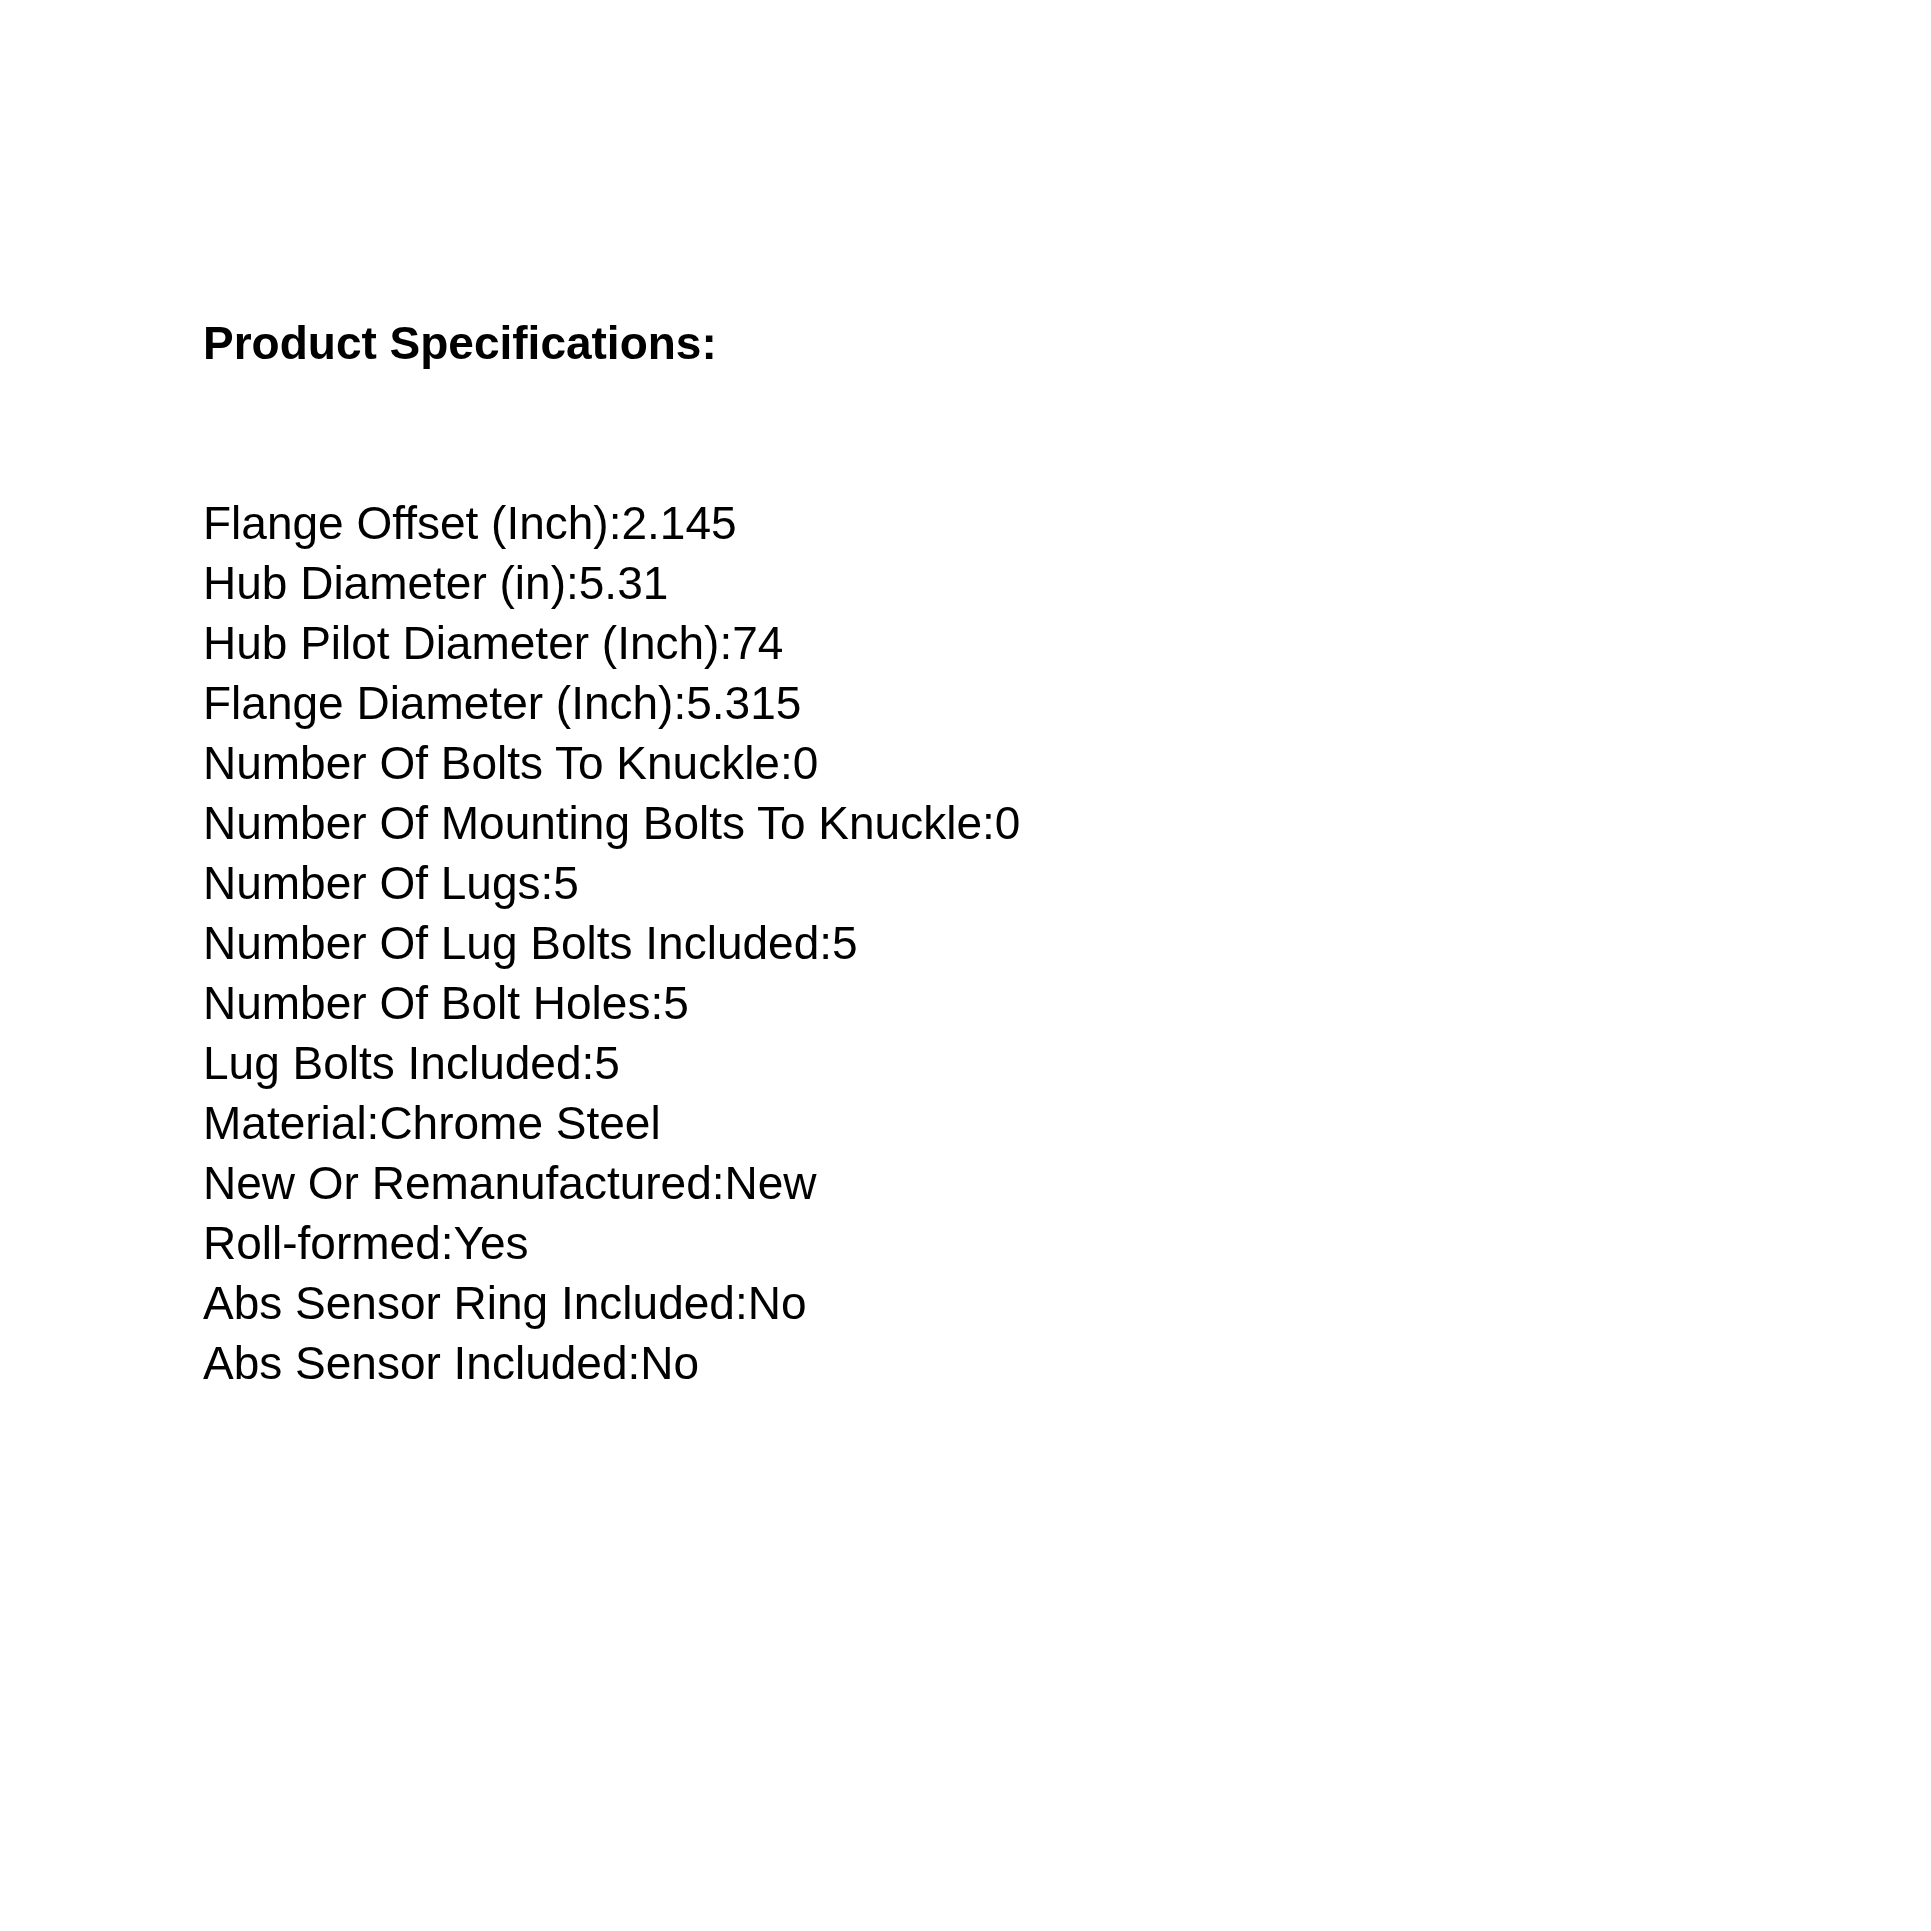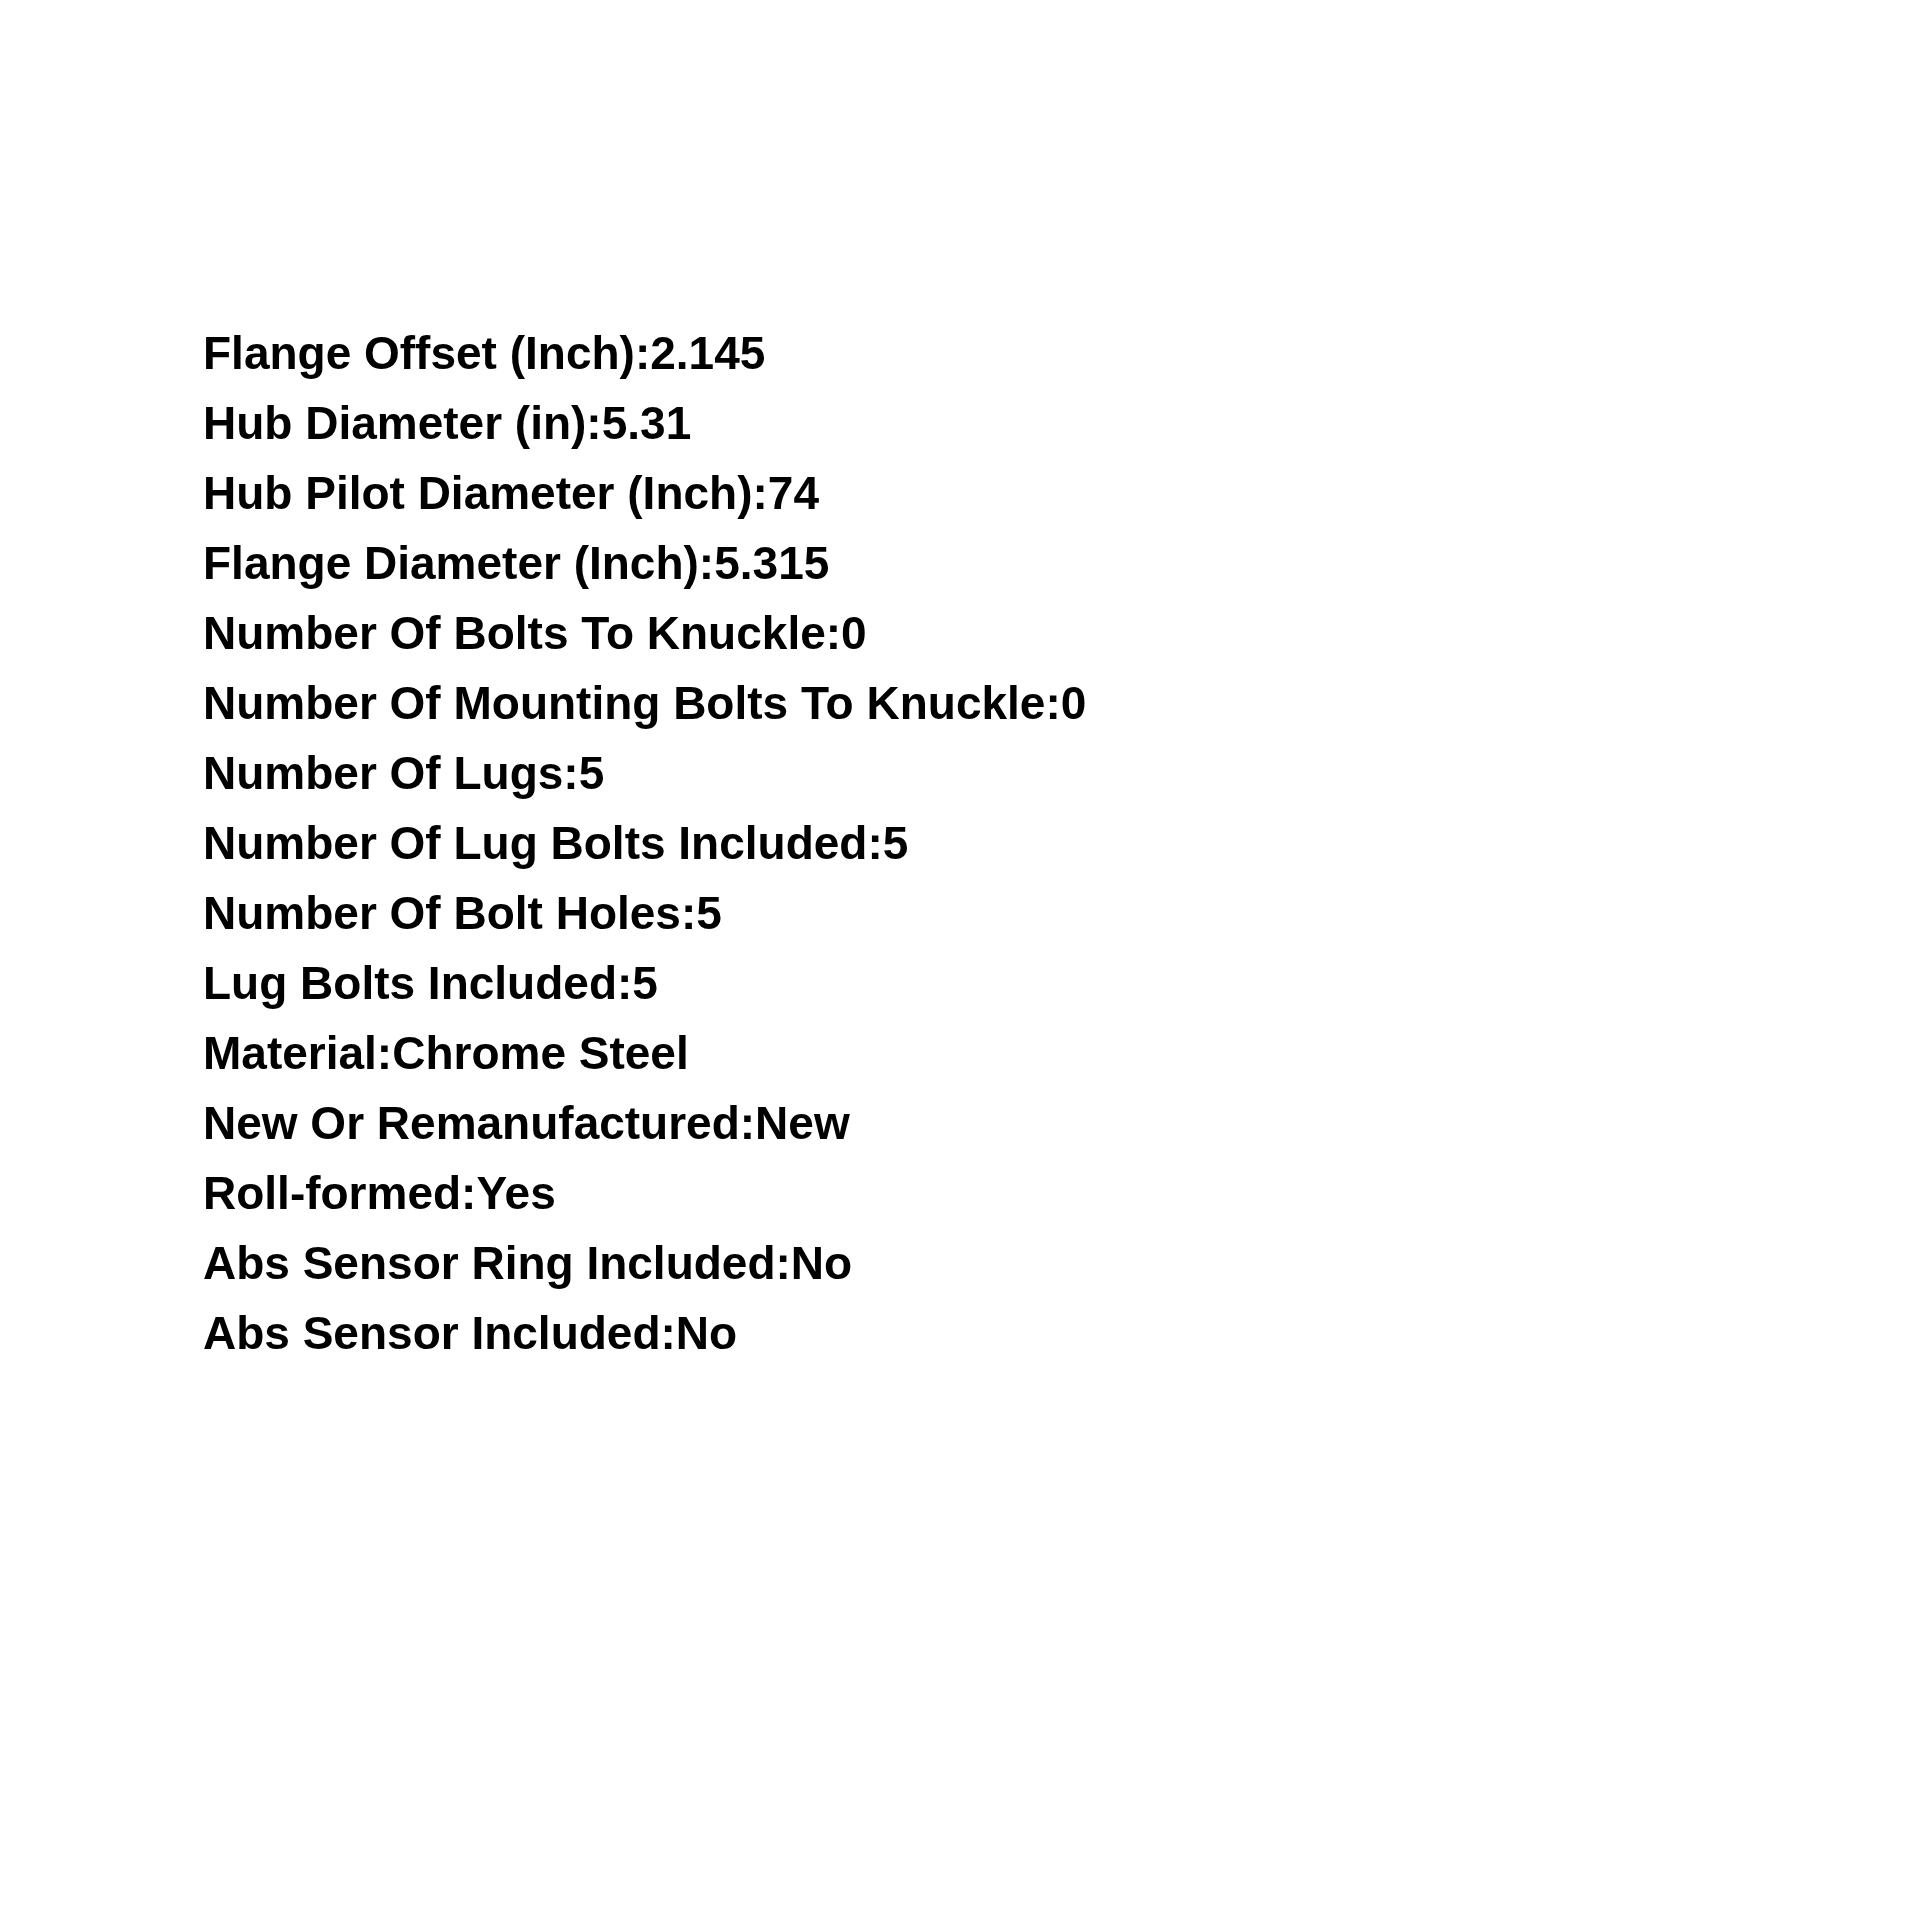--- a/index.html
+++ b/index.html
@@ -19,23 +19,23 @@
     left: 203px;
     top: 193px;
     font-size: 46px;
     line-height: 60px;
     white-space: pre;
   }
   .spec-title {
     font-weight: bold;
   }
   .spec-line {
-    font-weight: bold;
-    margin-top: 10px;
+    font-weight: normal;
   }
 </style>
 </head>
 <body>
 
 <div class="spec-block">
+  <div class="spec-title">Product Specifications:</div>
   <div id="spec-lines"><div class="spec-line">Flange Offset (Inch):2.145</div><div class="spec-line">Hub Diameter (in):5.31</div><div class="spec-line">Hub Pilot Diameter (Inch):74</div><div class="spec-line">Flange Diameter (Inch):5.315</div><div class="spec-line">Number Of Bolts To Knuckle:0</div><div class="spec-line">Number Of Mounting Bolts To Knuckle:0</div><div class="spec-line">Number Of Lugs:5</div><div class="spec-line">Number Of Lug Bolts Included:5</div><div class="spec-line">Number Of Bolt Holes:5</div><div class="spec-line">Lug Bolts Included:5</div><div class="spec-line">Material:Chrome Steel</div><div class="spec-line">New Or Remanufactured:New</div><div class="spec-line">Roll-formed:Yes</div><div class="spec-line">Abs Sensor Ring Included:No</div><div class="spec-line">Abs Sensor Included:No</div></div>
 </div>
 
 
 </body></html>

